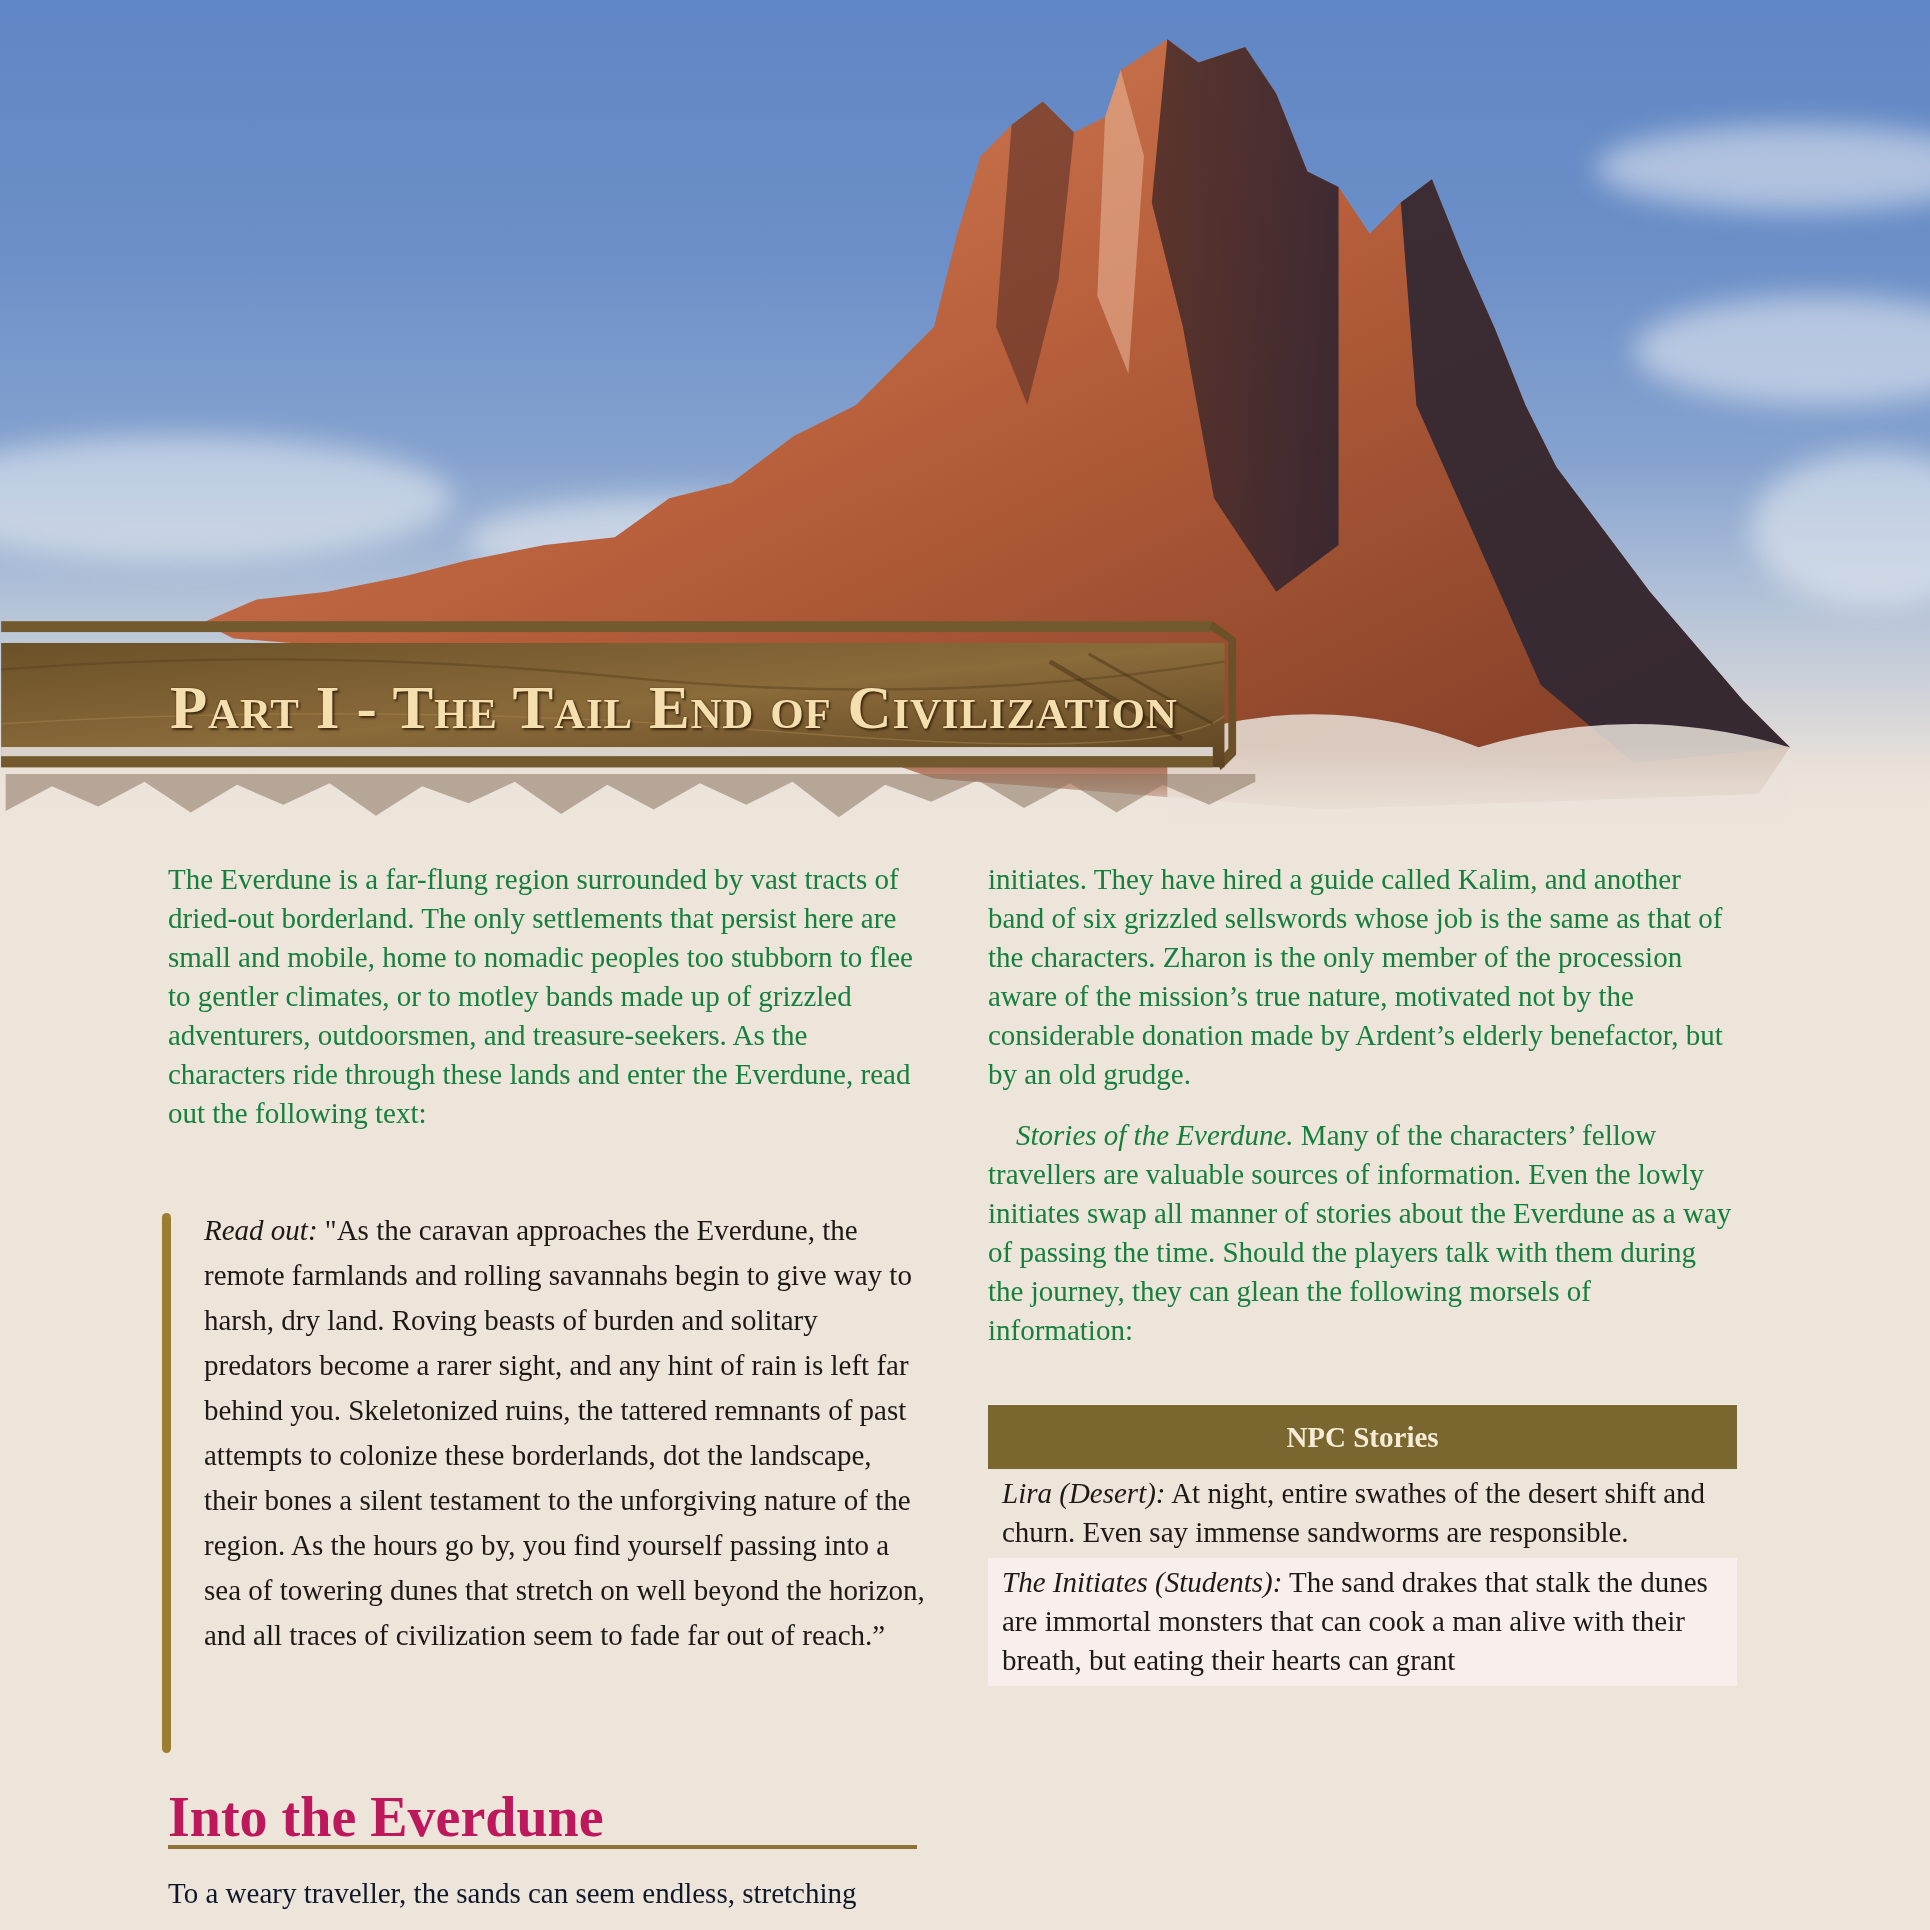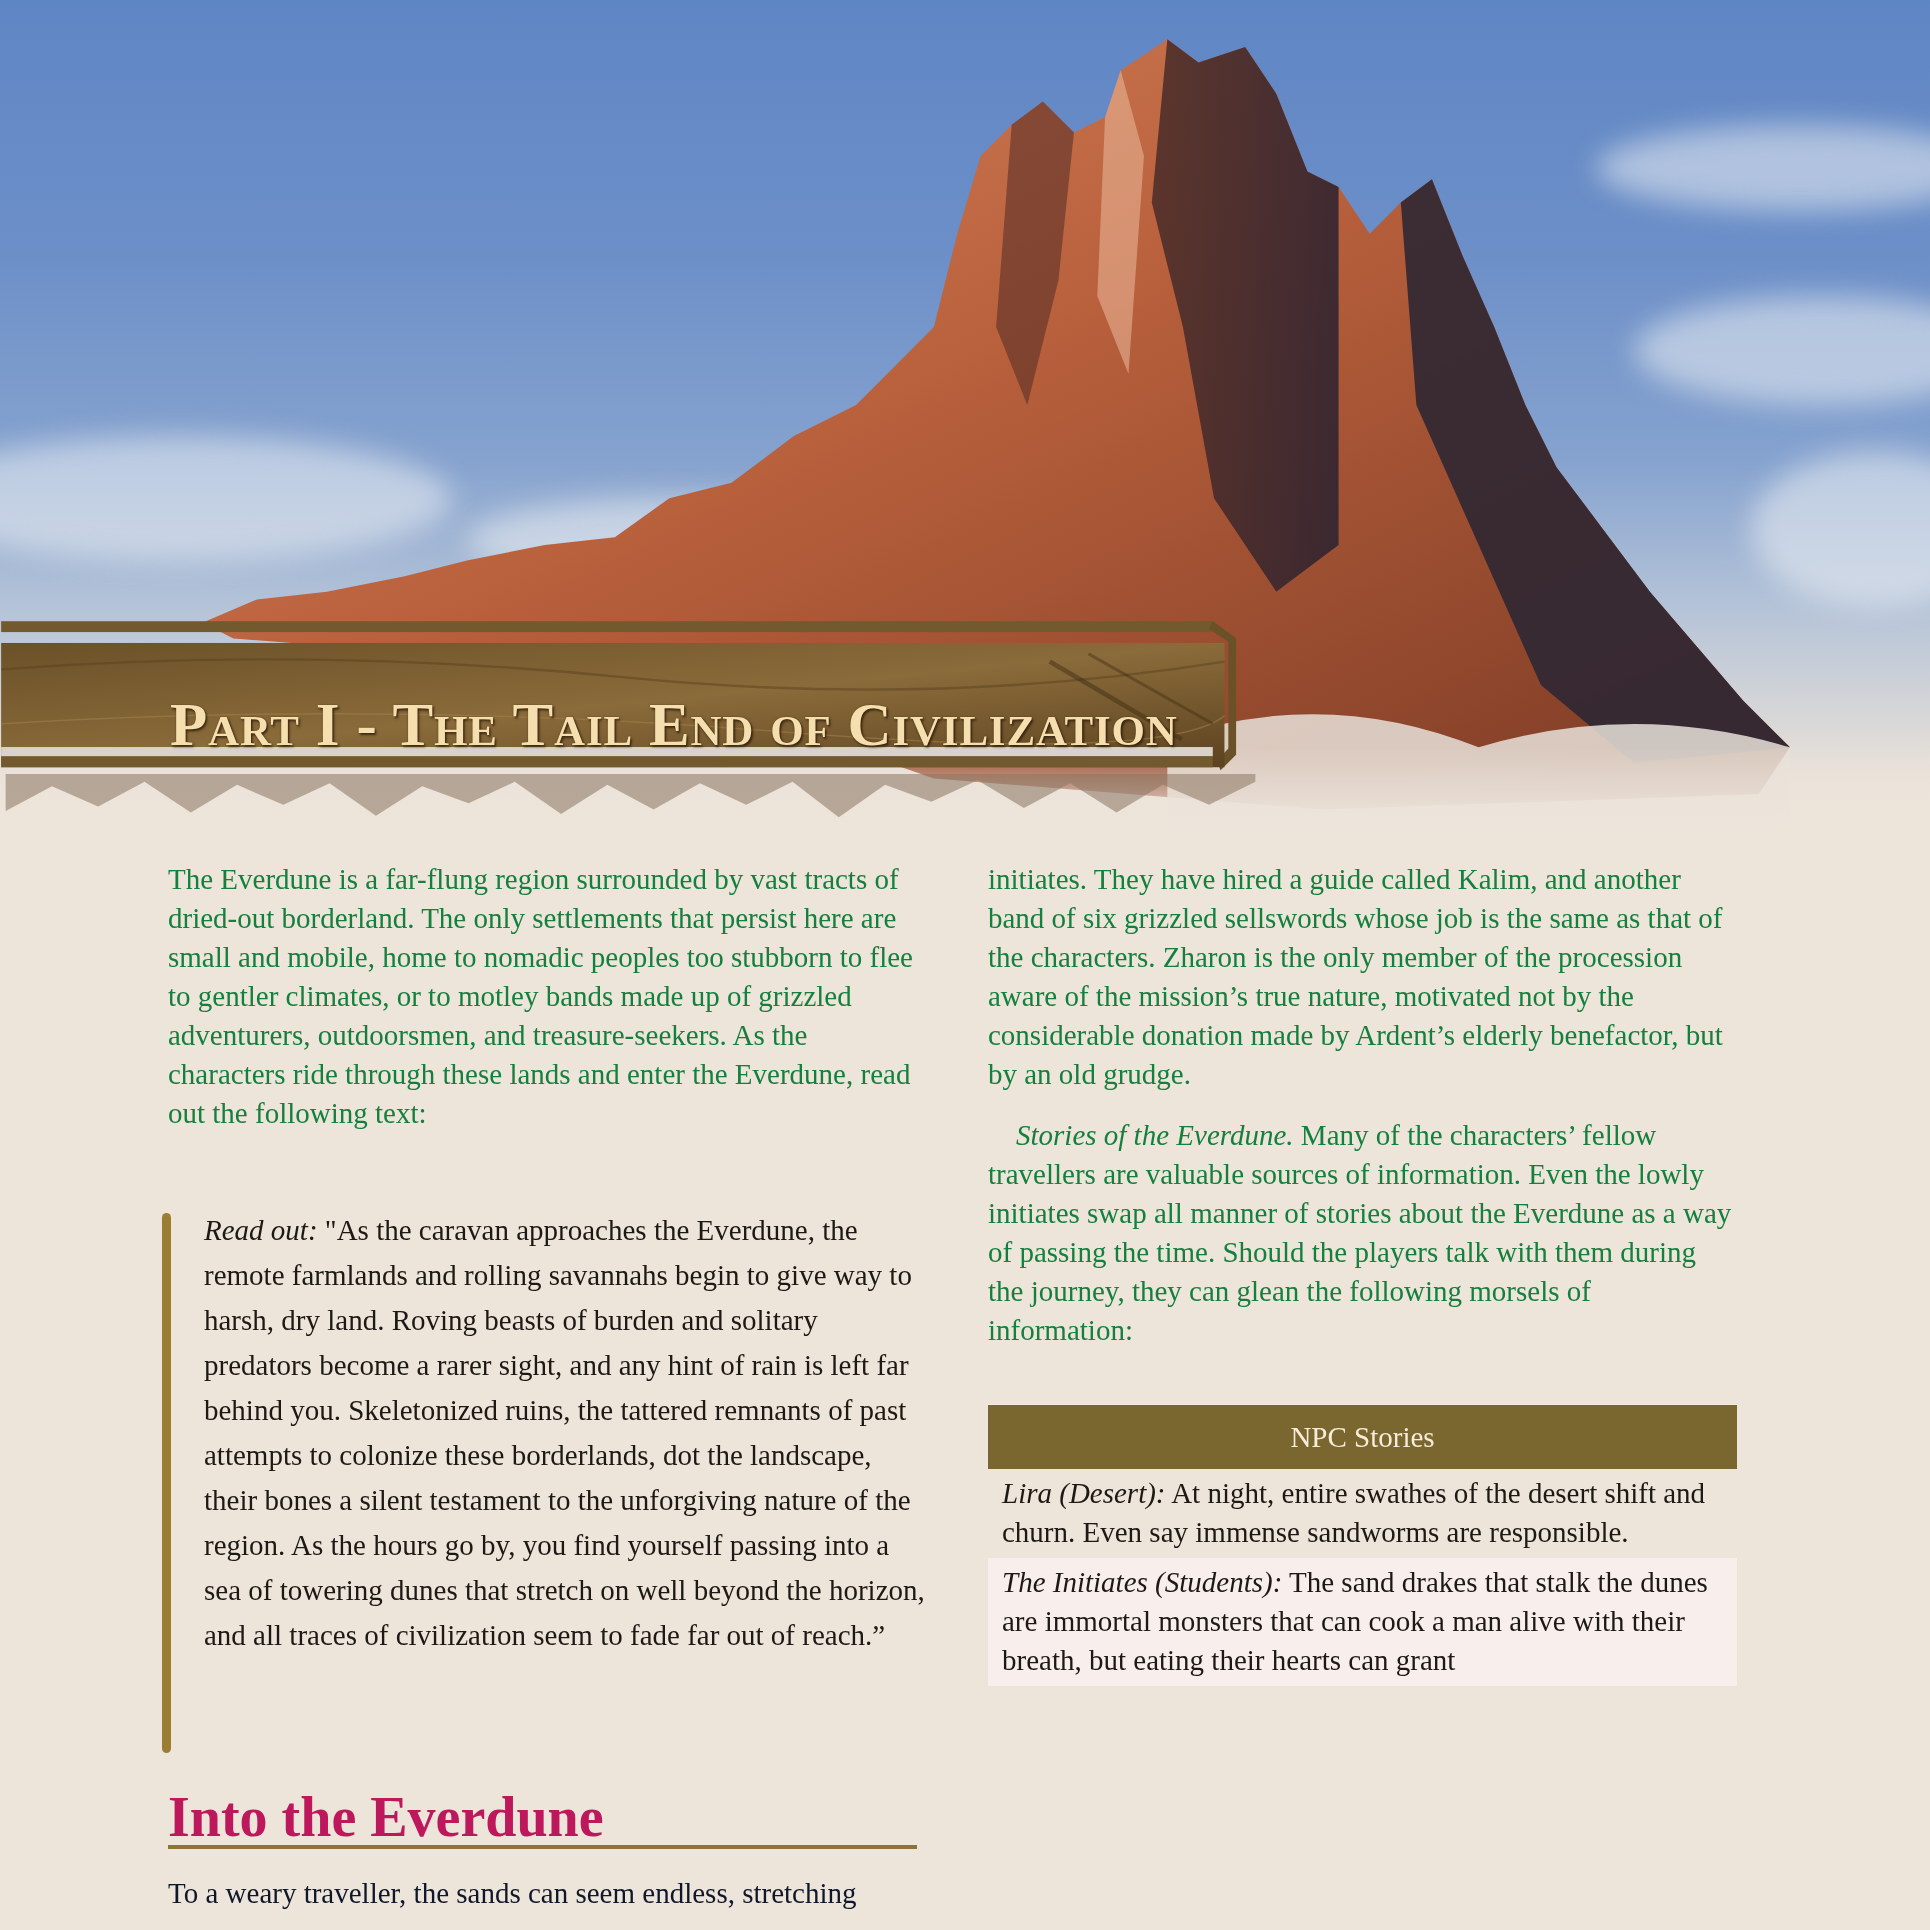--- a/index.html
+++ b/index.html
@@ -21,21 +21,21 @@
     background:linear-gradient(180deg,rgba(237,228,218,0) 0%,rgba(237,228,218,0.9) 55%,#ede4da 100%);
   }
   
   .banner {
     position:absolute; left:0; top:615px; width:1245px; height:160px;
   }
   .banner-frame {
     position:absolute; left:0; top:0; width:1245px; height:160px;
   }
   .banner-title {
-    position:absolute; left:170px; top:67px; height:86px;
+    position:absolute; left:170px; top:50px; height:86px;
     font-family:"Liberation Serif", serif; font-weight:bold;
     color:#f6dfae; letter-spacing:0.8px;
     text-shadow:1.6px 2.3px 2.3px rgba(40,22,6,0.75), 0 0 1.6px rgba(60,35,10,0.6);
     font-variant:small-caps; font-size:61px; line-height:86px; white-space:nowrap;
   }
   .drips {
     position:absolute; left:0; top:774px; width:1261px; height:54px;
   }
   
   .col { position:absolute; top:860px; }
@@ -64,21 +64,21 @@
     position:absolute; left:168px; top:1845px; width:749px; height:3.9px; background:#8d7436;
   }
   .after-h2 {
     position:absolute; left:168px; top:1874px; width:749px;
     font-size:29px; line-height:39px; color:#0f172a; white-space:nowrap;
   }
   
   .npc-table { position:absolute; left:988px; top:1404px; width:749px; }
   .npc-head {
     height:64px; background:#7a662f; color:#f6ecd8;
-    font-size:29px; font-weight:normal; text-align:center; line-height:64px;
+    font-size:29px; font-weight:bold; text-align:center; line-height:64px;
     border-top:1.6px solid #f4ede4;
   }
   .npc-row {
     padding:4.7px 14px 6.2px 14px; font-size:29px; line-height:39px; color:#1d1915;
   }
   .npc-row.alt { background:#f8efec; }
 </style>
 </head>
 <body>
 

